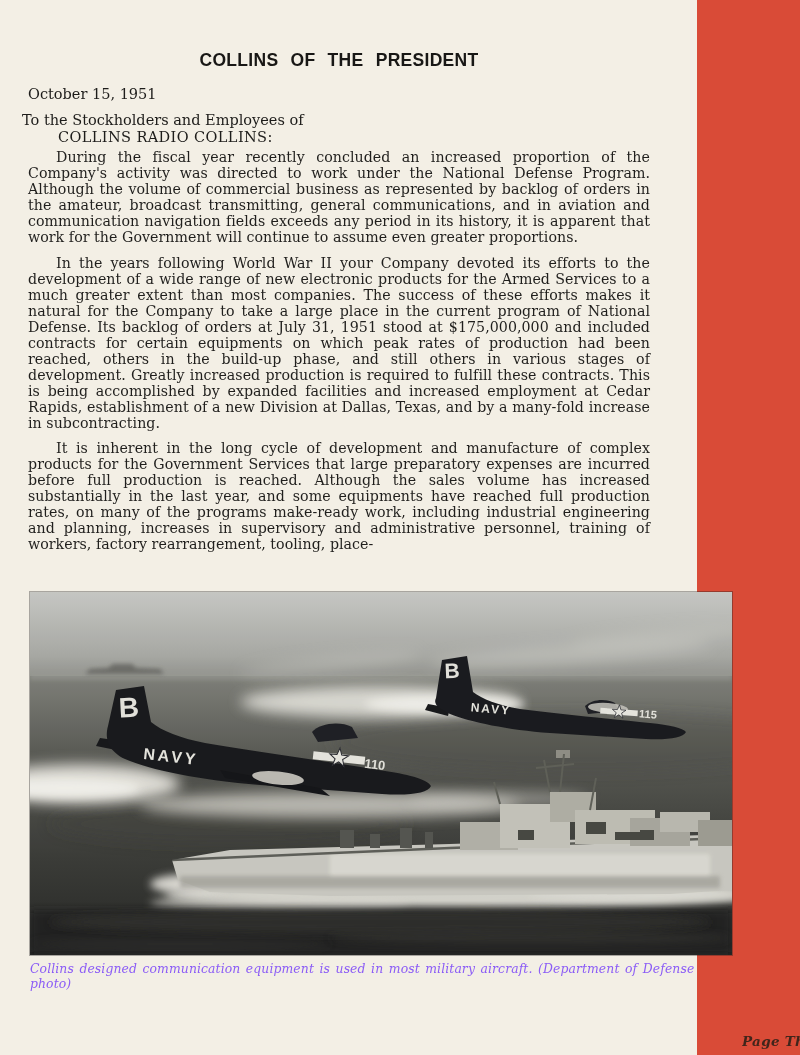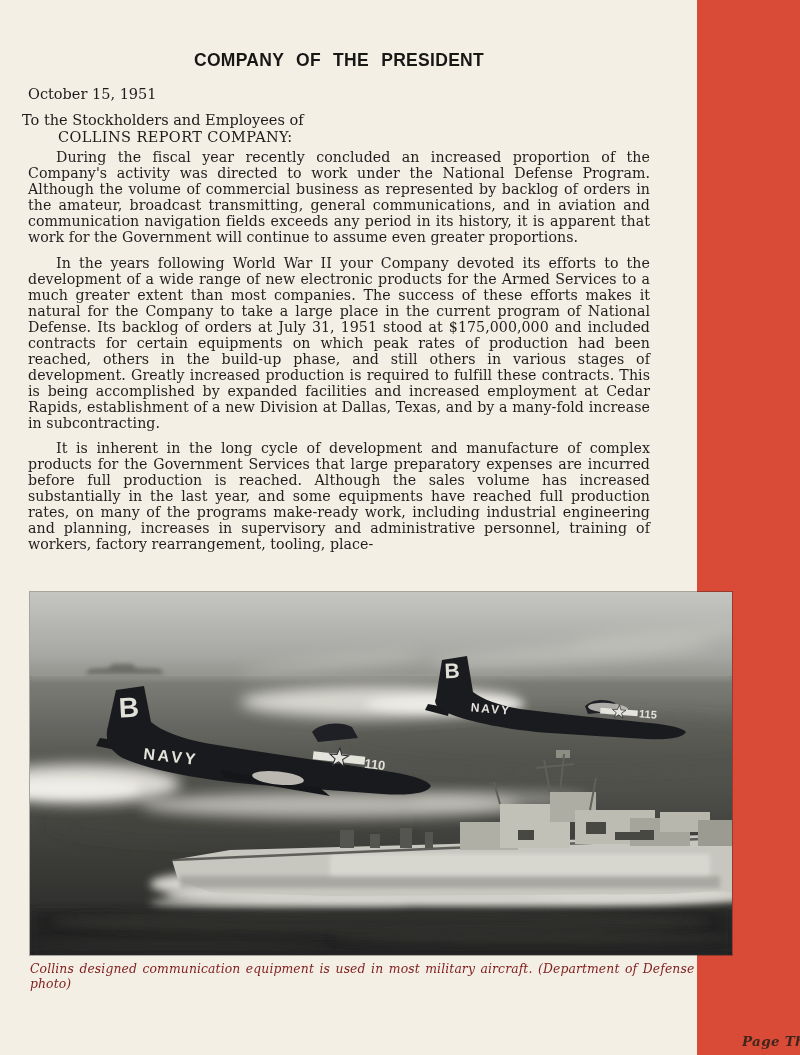--- a/index.html
+++ b/index.html
@@ -22,39 +22,39 @@
 
   .paras{position:absolute;left:28px;top:149px;width:622px;}
   .para{margin:0 0 9.5px 0;font-size:14.2px;line-height:16px;text-align:justify;
         text-indent:28px;letter-spacing:.05px;color:#201f1d;}
 
   .photo{position:absolute;left:30px;top:592px;width:702px;height:363px;z-index:3;
          background:#55564f;box-shadow:0 0 0 1px rgba(30,30,28,.35);}
   .photo svg{display:block;}
 
   .caption{position:absolute;left:30px;top:961px;width:665px;z-index:2;
-           font-style:italic;font-size:12.4px;letter-spacing:.1px;word-spacing:1.5px;color:#7f1d1d;}
+           font-style:italic;font-size:12.4px;letter-spacing:.1px;word-spacing:1.5px;color:#8b5cf6;}
 
   .pagenum-clip{position:absolute;left:742px;top:1031px;width:58px;height:20px;overflow:hidden;
                 z-index:4;white-space:nowrap;}
   .pagenum{font-style:italic;font-weight:bold;font-size:13.5px;color:#41251b;letter-spacing:.3px;}
 </style>
 </head>
 <body>
 
 <div class="page" style="background: rgb(243, 239, 229);">
 
   <div class="accent-band" style="background: rgb(217, 75, 55);"></div>
 
   <div class="content">
-    <h1 class="title">COMPANY OF THE PRESIDENT</h1>
+    <h1 class="title">COLLINS OF THE PRESIDENT</h1>
     <div class="date">October 15, 1951</div>
     <div class="salutation">
       <div class="line1">To the Stockholders and Employees of</div>
-      <div class="line2">COLLINS REPORT COMPANY:</div>
+      <div class="line2">COLLINS RADIO COLLINS:</div>
     </div>
     <div class="paras">
       <p class="para">During the fiscal year recently concluded an increased proportion of the Company's activity was directed to work under the National Defense Program.  Although the volume of commercial business as represented by backlog of orders in the amateur, broadcast transmitting, general communications, and in aviation and communication navigation fields exceeds any period in its history, it is apparent that work for the Government will continue to assume even greater proportions.</p>
       <p class="para">In the years following World War II your Company devoted its efforts to the development of a wide range of new electronic products for the Armed Services to a much greater extent than most companies.  The success of these efforts makes it natural for the Company to take a large place in the current program of National Defense.  Its backlog of orders at July 31, 1951 stood at $175,000,000 and included contracts for certain equipments on which peak rates of production had been reached, others in the build-up phase, and still others in various stages of development.  Greatly increased production is required to fulfill these contracts.  This is being accomplished by expanded facilities and increased employment at Cedar Rapids, establishment of a new Division at Dallas, Texas, and by a many-fold increase in subcontracting.</p>
       <p class="para">It is inherent in the long cycle of development and manufacture of complex products for the Government Services that large preparatory expenses are incurred before full production is reached.  Although the sales volume has increased substantially in the last year, and some equipments have reached full production rates, on many of the programs make-ready work, including industrial engineering and planning, increases in supervisory and administrative personnel, training of workers, factory rearrangement, tooling, place-</p>
     </div>
   </div>
 
   <div class="photo">
     <svg width="702" height="363" viewBox="0 0 702 363">

